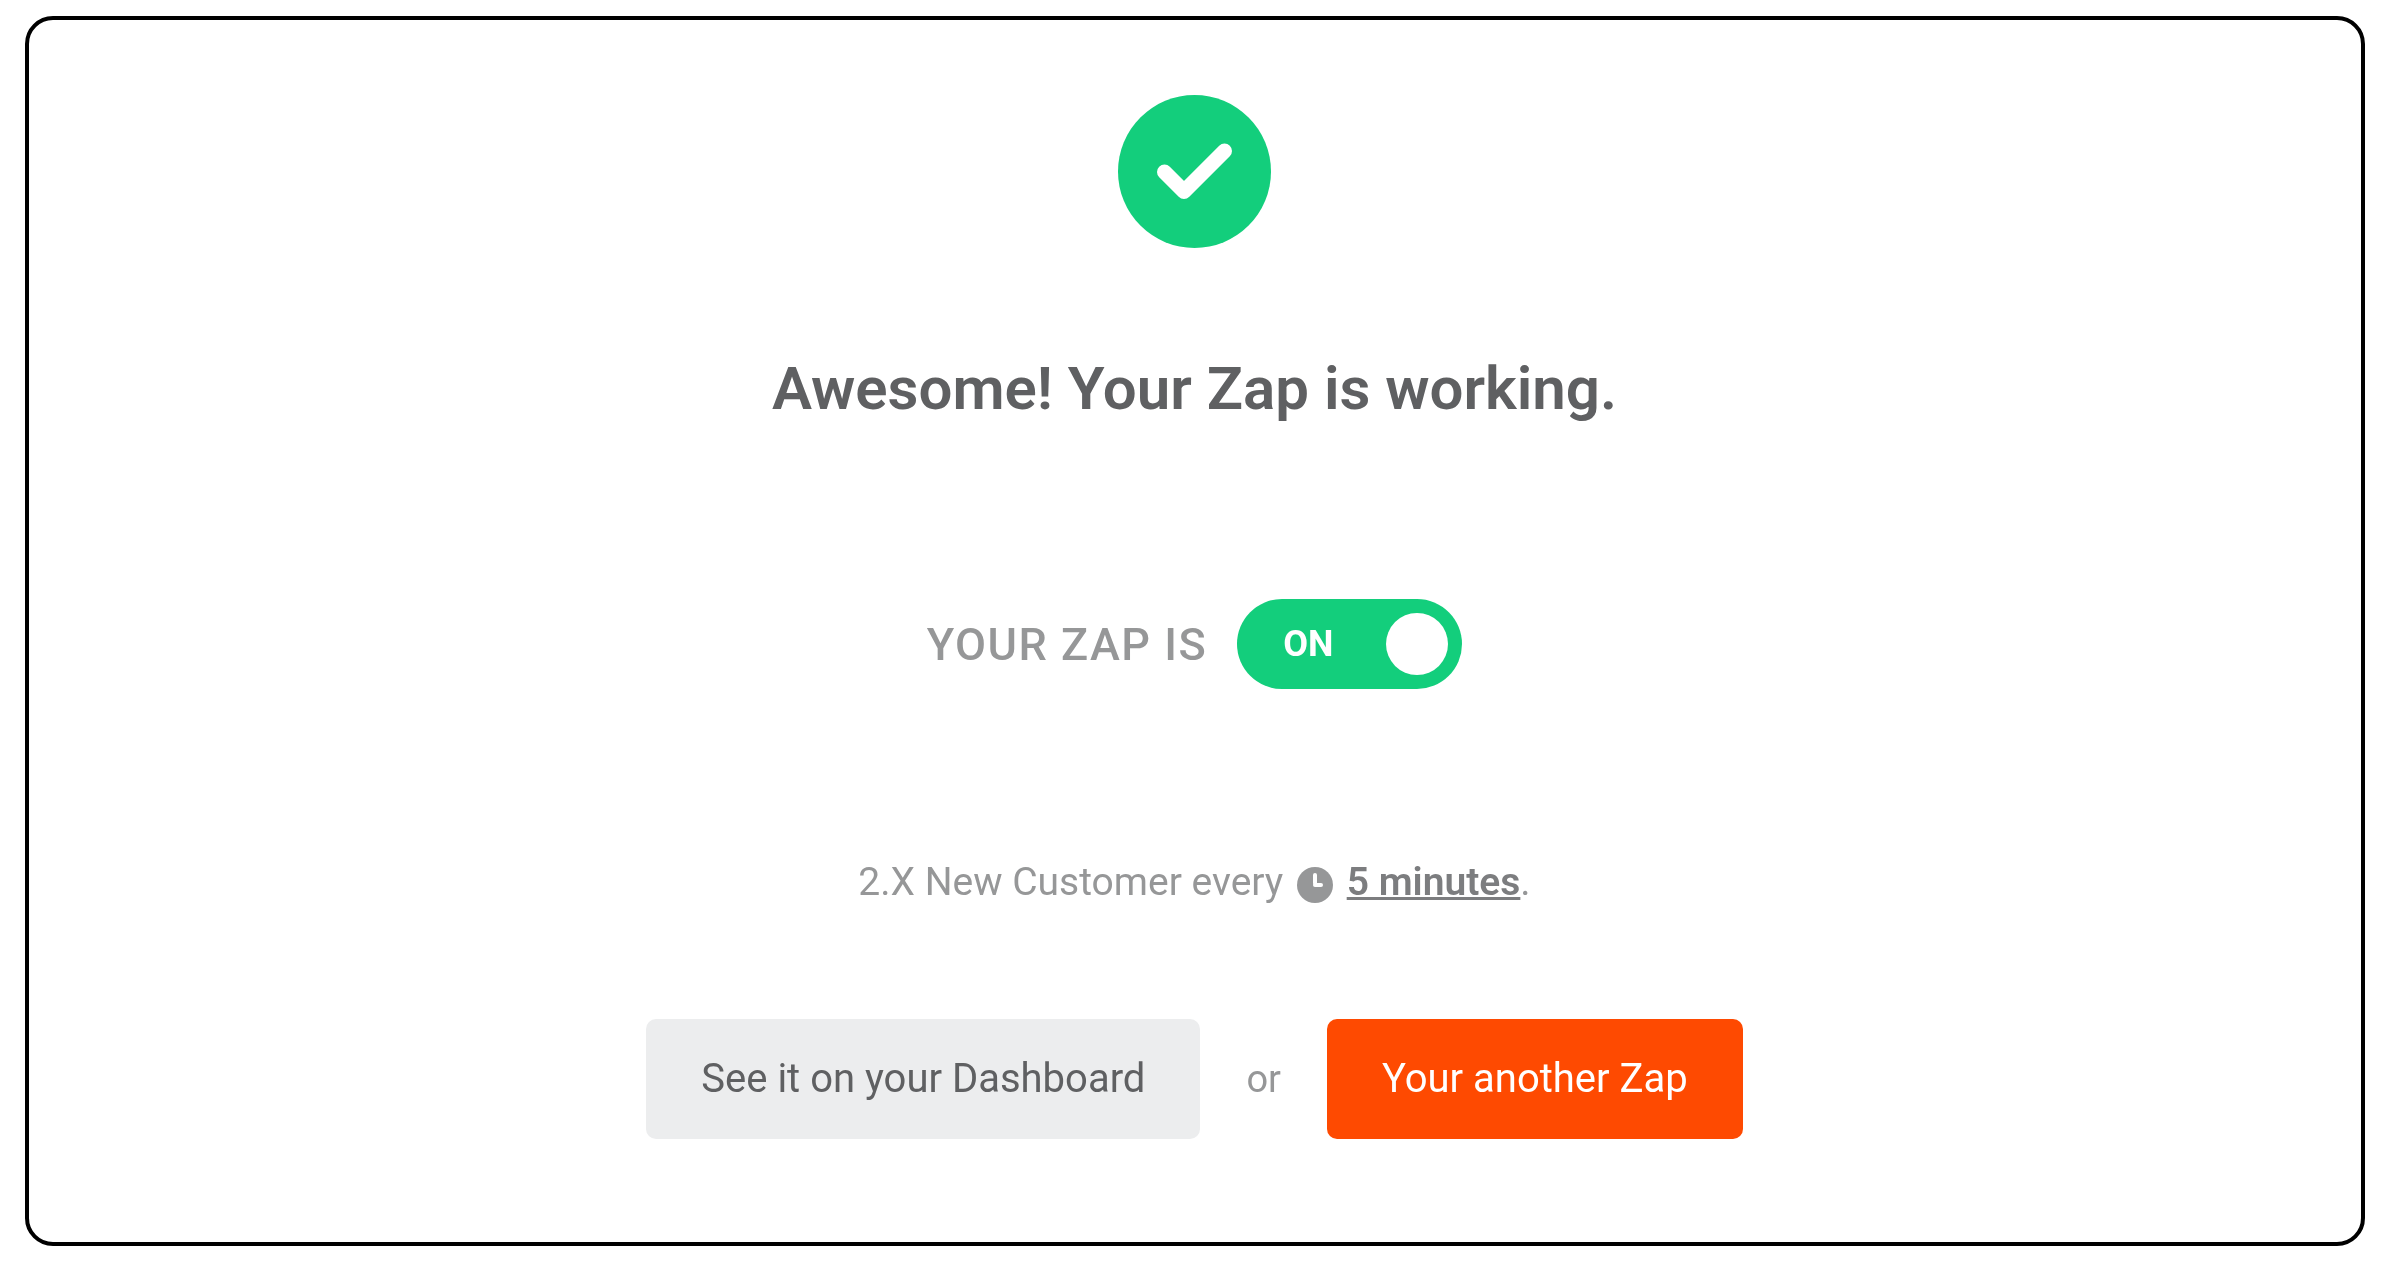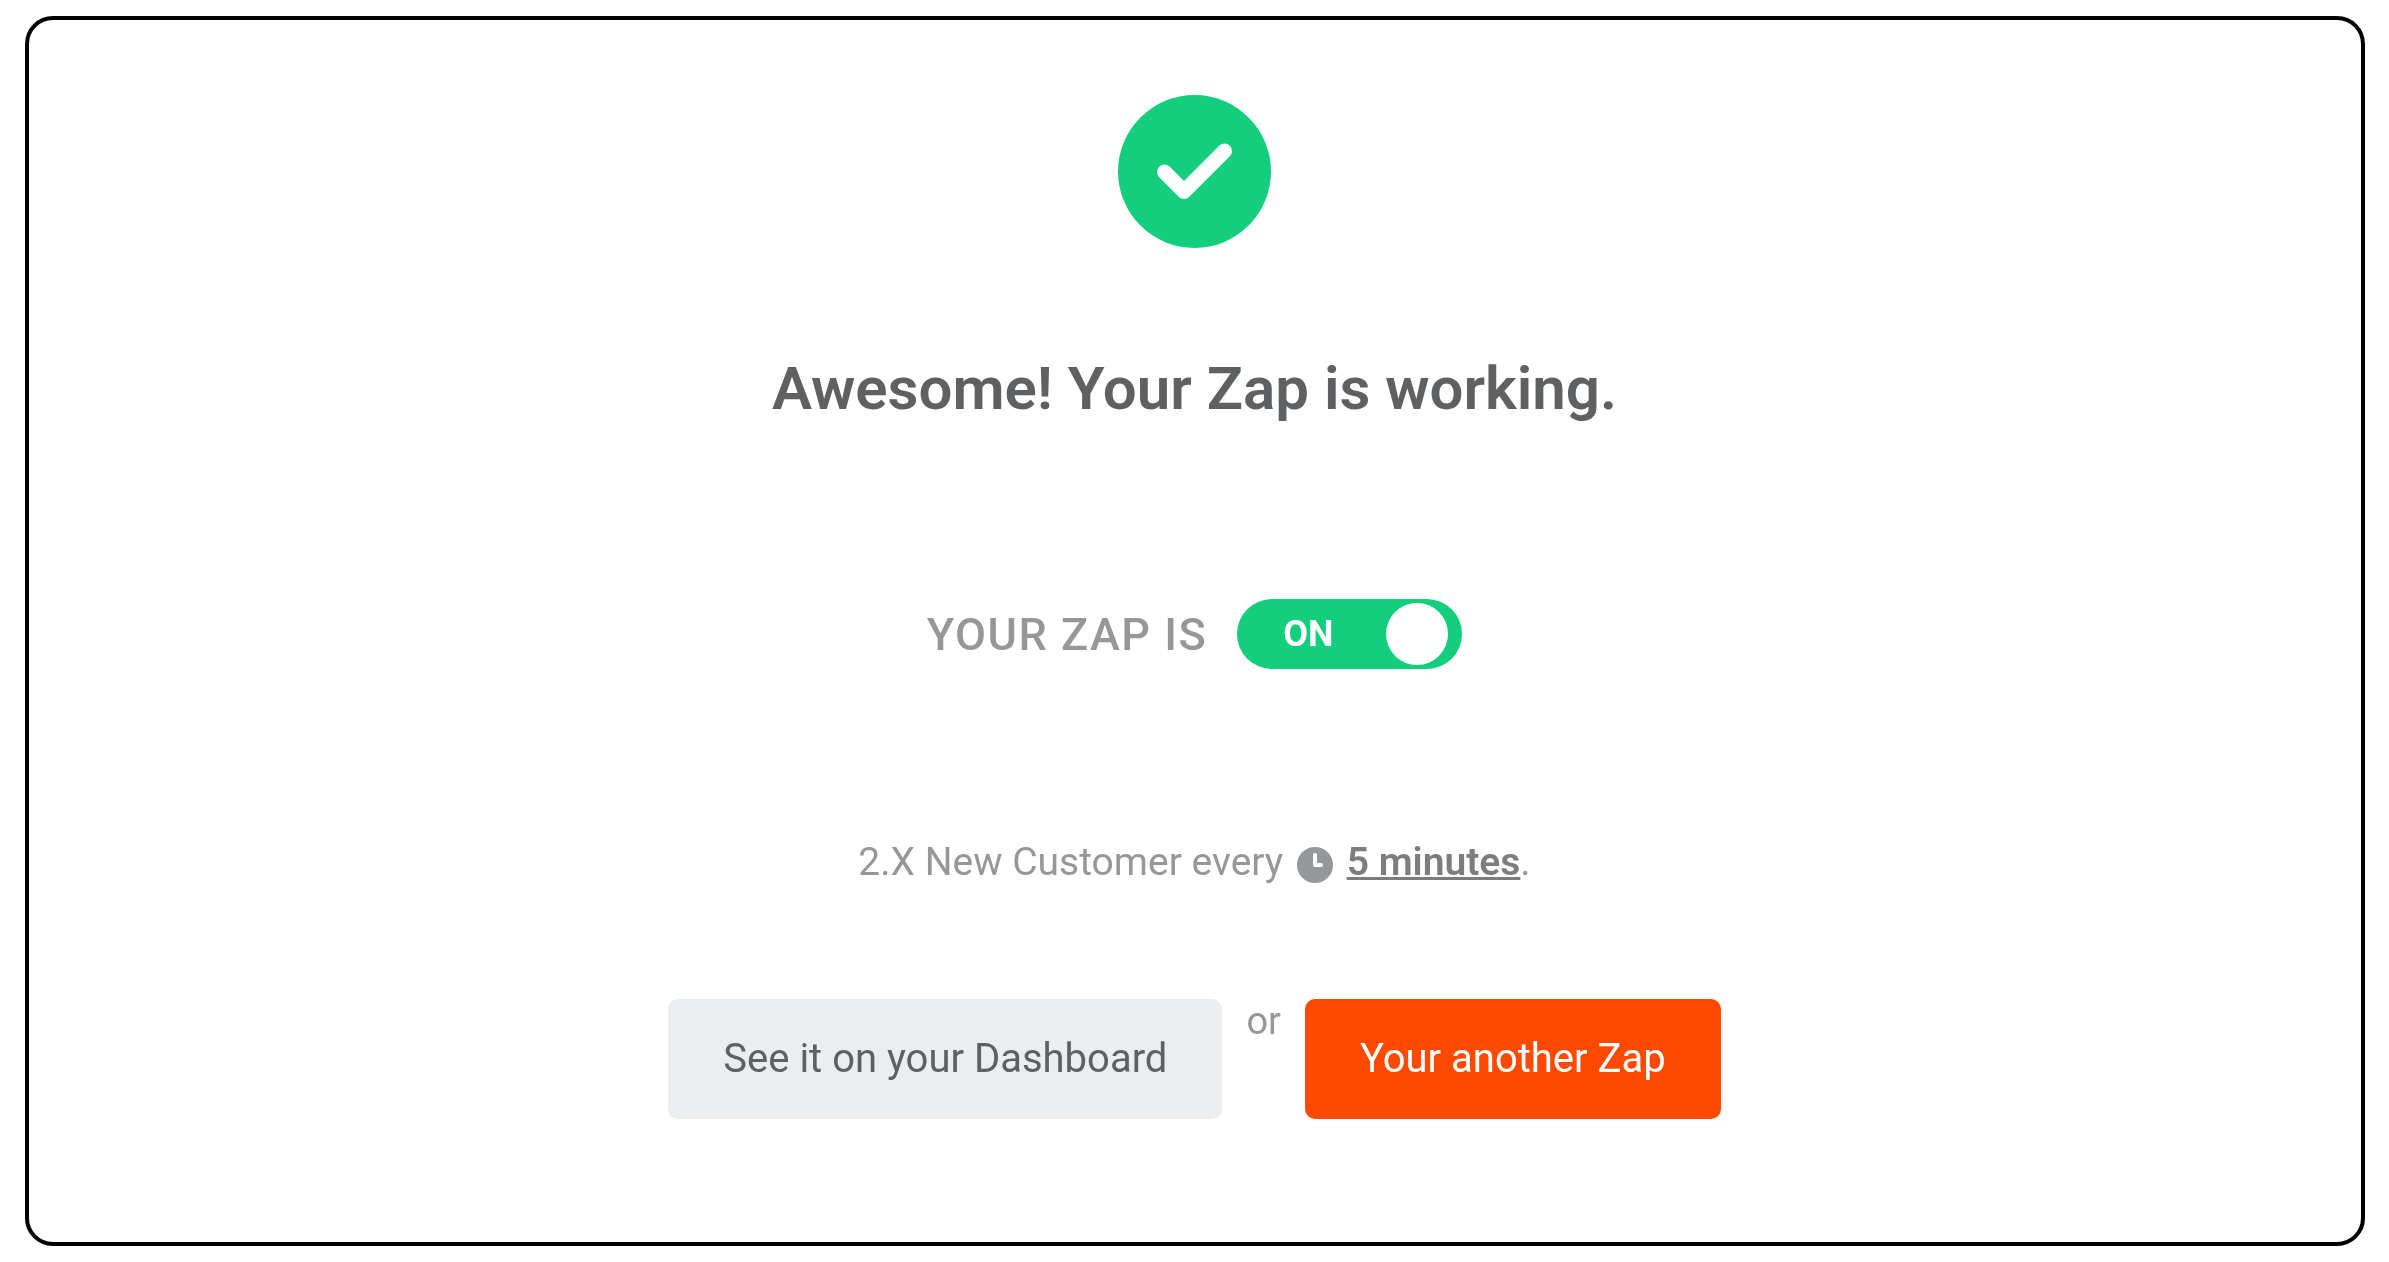--- a/index.html
+++ b/index.html
@@ -61,21 +61,21 @@
     
     .toggle-label {
       font-size: 45px;
       font-weight: 500;
       letter-spacing: 1.5px;
       color: #969798;
     }
     
     .toggle {
       width: 225px;
-      height: 70px;
+      height: 90px;
       background: #13ce7c;
       border-radius: 45px;
       display: flex;
       align-items: center;
       padding: 0 16px;
       position: relative;
       cursor: pointer;
     }
     
     .toggle-text {
@@ -141,21 +141,22 @@
     
     .interval-text {
       font-weight: 600;
       color: #7c7d7f;
       text-decoration: underline;
     }
     
     .button-row {
       margin-top: 105px;
       display: flex;
-      gap: 24px;
+      align-items: center;
+      gap: 46px;
     }
     
     .btn {
       height: 120px;
       border: none;
       border-radius: 10px;
       font-size: 40px;
       font-weight: 400;
       cursor: pointer;
       padding: 0 55px;

